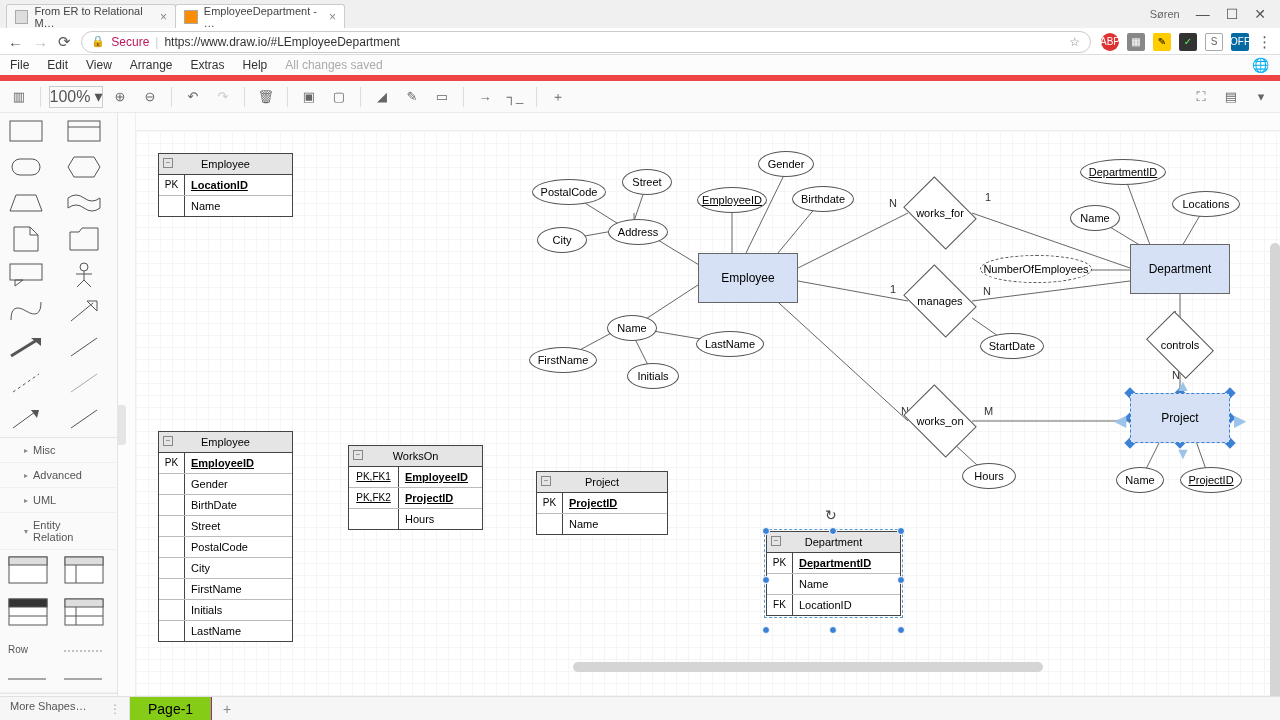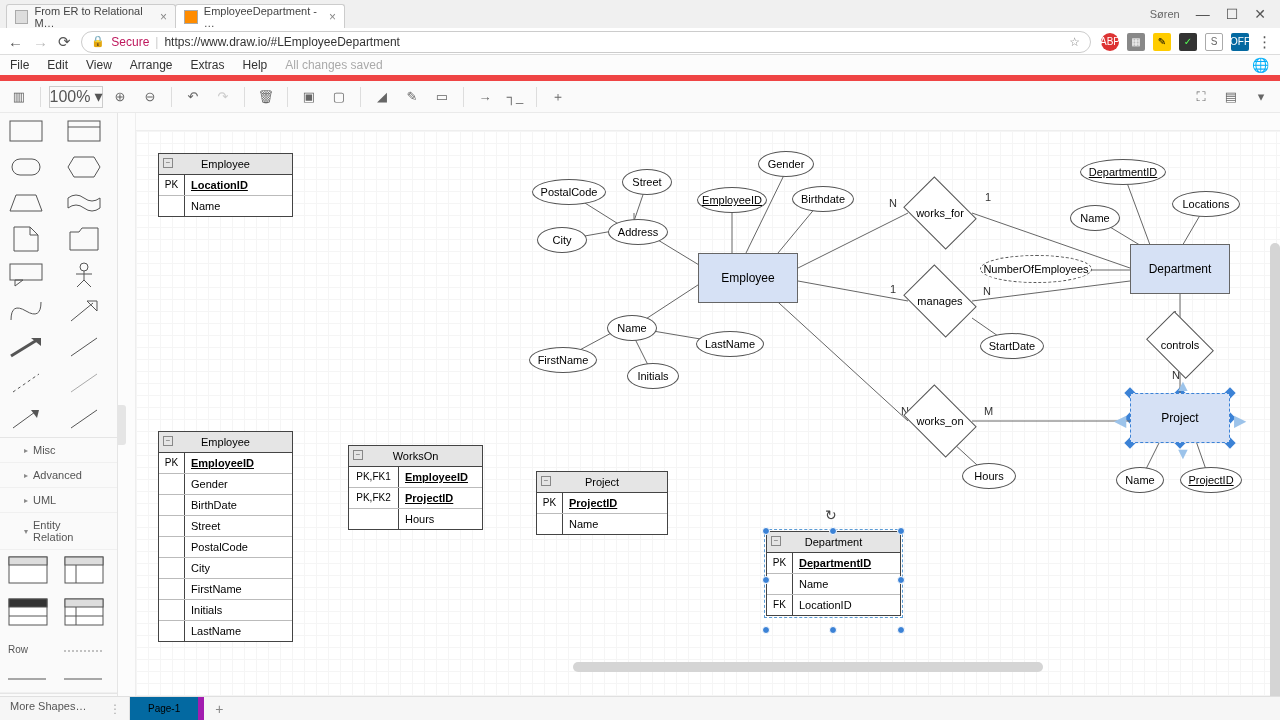--- a/index.html
+++ b/index.html
@@ -61,40 +61,40 @@
   
   .tbl{position:absolute;background:#fff;border:1px solid #444;font-size:11px;}
   .tbl.sel{outline:1px dashed #5b9bd5;outline-offset:1px;}
   .tbl-head{background:#e5e5e5;text-align:center;padding:4px 4px;border-bottom:1px solid #444;font-size:11px;position:relative;}
   .tbl-head .mini{position:absolute;left:4px;top:4px;width:10px;height:10px;border:1px solid #888;font-size:8px;line-height:8px;text-align:center;color:#666;}
   .tbl-row{display:flex;}
   .tbl-row:not(:last-child){border-bottom:1px solid #bbb;}
   .tbl-key{width:26px;border-right:1px solid #444;padding:4px 3px;font-size:10px;text-align:center;}
   .tbl-val{flex:1;padding:4px 6px;}
   .pk{text-decoration:underline;font-weight:bold;}
-  .tbl.wide .tbl-key{width:50px;}
+  .tbl.wide .tbl-key{width:50px;text-decoration:underline;}
   
   .entity{position:absolute;background:#d6e1f5;border:1px solid #666;display:flex;align-items:center;justify-content:center;font-size:12px;}
   .entity.sel{background:#d6e1f5;border:1px dashed #3b82d6;}
   .oval{position:absolute;background:#fff;border:1px solid #555;border-radius:50%;display:flex;align-items:center;justify-content:center;font-size:11px;padding:0 6px;white-space:nowrap;}
   .oval.key{text-decoration:underline;}
   .oval.derived{border-style:dashed;}
   .diamond{position:absolute;display:flex;align-items:center;justify-content:center;font-size:11px;}
   .diamond::before{content:"";position:absolute;inset:0;background:#fff;border:1px solid #555;transform:rotate(45deg);}
   .diamond span{position:relative;z-index:1;}
   .card{position:absolute;font-size:11px;color:#333;}
   .svg-lines{position:absolute;inset:0;width:100%;height:100%;pointer-events:none;z-index:1;}
   .svg-lines line{stroke:#666;stroke-width:1;}
   .sel-handles .h{position:absolute;width:8px;height:8px;background:#3b82d6;border:1px solid #fff;border-radius:50%;}
   .sel-handles .hr{position:absolute;width:8px;height:8px;background:#3b82d6;transform:rotate(45deg);}
   .rot-ico{position:absolute;font-size:14px;color:#444;}
   
   .footer{height:24px;display:flex;align-items:center;background:#f6f6f6;border-top:1px solid #e0e0e0;}
   .footer .drag{width:130px;height:100%;border-right:1px solid #e0e0e0;display:flex;align-items:center;justify-content:flex-end;padding-right:8px;color:#aaa;font-size:12px;}
-  .page-tab{height:100%;padding:0 18px;display:flex;align-items:center;font-size:10px;background:#0369a1;border-right:6px solid #a21caf;}
+  .page-tab{height:100%;padding:0 18px;display:flex;align-items:center;font-size:14px;background:#84cc16;border-right:1px solid #a21caf;}
   .add-page{width:30px;display:flex;align-items:center;justify-content:center;color:#888;font-size:14px;}
   .hscroll{position:absolute;left:455px;bottom:24px;width:470px;height:10px;background:#d5d5d5;border-radius:5px;z-index:70;}
   .vscroll{position:absolute;right:0;top:130px;width:10px;height:460px;background:#d5d5d5;border-radius:5px;z-index:70;}
 </style>
 </head>
 <body>
 
 <div class="browser-chrome">
   <div class="tab-strip">
     <div class="tab">

